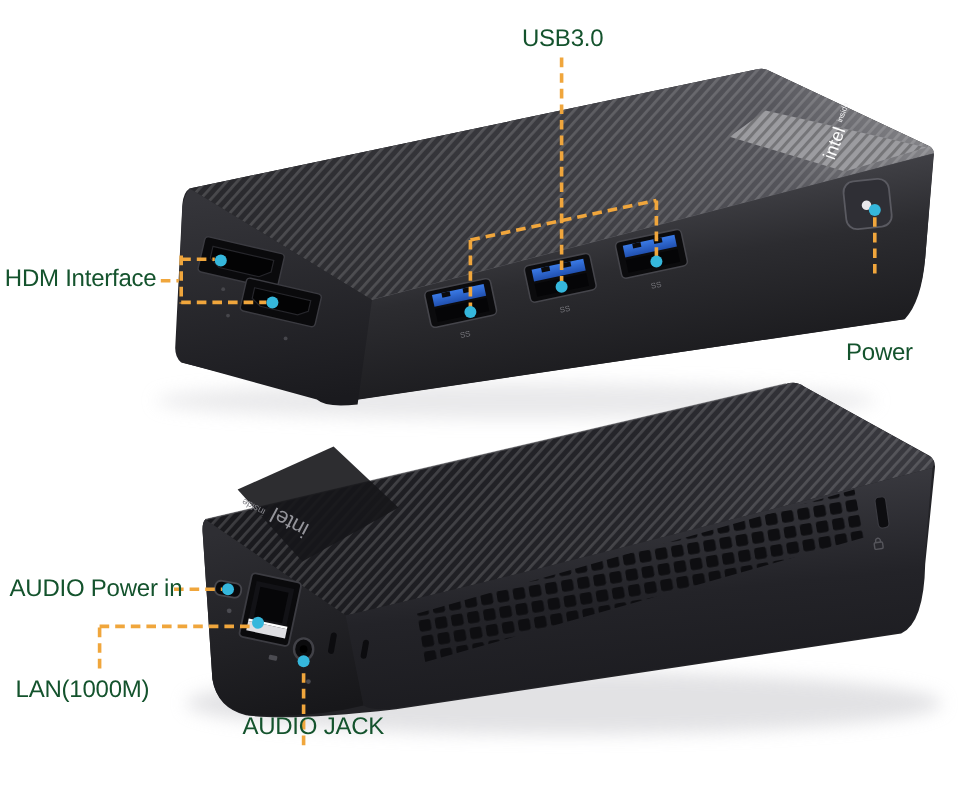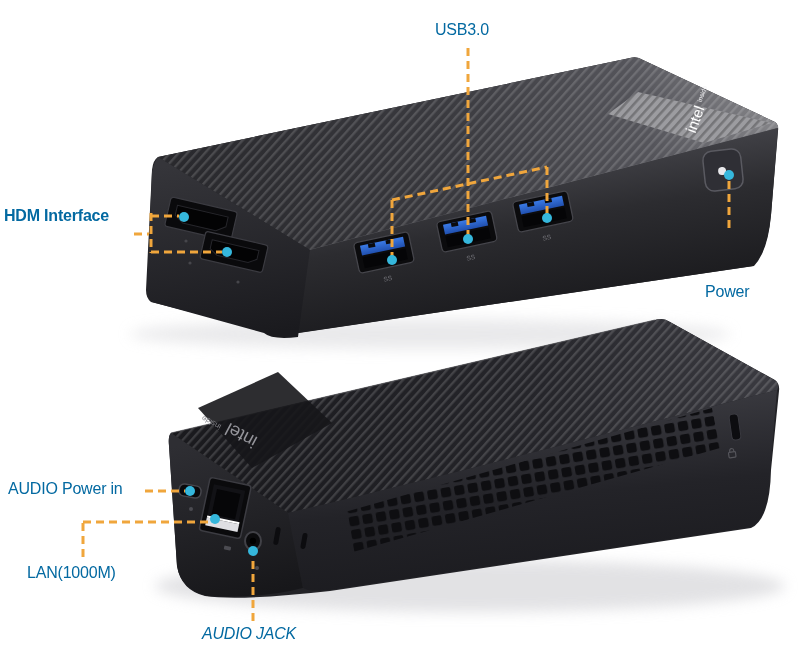--- a/index.html
+++ b/index.html
@@ -1,19 +1,19 @@
 <!DOCTYPE html>
 <html><head>
 <meta charset="utf-8">
 <style>
   html,body{margin:0;padding:0;background:#ffffff;}
   .stage{position:relative;width:800px;height:657px;background:#ffffff;overflow:hidden;
          font-family:"Liberation Sans", sans-serif;}
   .stage svg{position:absolute;left:0;top:0;}
-  .callout{position:absolute;color:#0369a1;font-size:16px;line-height:1.05;
+  .callout{position:absolute;color:#14532d;font-size:20px;line-height:1.05;
            letter-spacing:-0.2px;white-space:nowrap;}
   .svg-logo{font-family:"Liberation Sans", sans-serif;}
 </style>
 </head>
 <body>
 
 <div class="stage">
 
 <svg width="800" height="657" viewBox="0 0 800 657">
   <defs>
@@ -204,19 +204,19 @@
     <circle cx="184" cy="217" r="5"></circle>
     <circle cx="227" cy="252" r="5"></circle>
     <circle cx="729" cy="175" r="5"></circle>
     <circle cx="190" cy="491" r="5"></circle>
     <circle cx="215" cy="519" r="5"></circle>
     <circle cx="253" cy="551" r="5"></circle>
   </g>
 </svg>
 
 <div class="callout" style="left:435px;top:22px;">USB3.0</div>
-<div class="callout" style="left:4px;top:208px;font-weight:bold;">HDM Interface</div>
+<div class="callout" style="left:4px;top:222px;">HDM Interface</div>
 <div class="callout" style="left:705px;top:236px;margin-top:48px;">Power</div>
 <div class="callout" style="left:8px;top:481px;">AUDIO Power in</div>
-<div class="callout" style="left:27px;top:565px;">LAN(1000M)</div>
-<div class="callout" style="left:202px;top:626px;font-style:italic;">AUDIO JACK</div>
+<div class="callout" style="left:13px;top:565px;">LAN(1000M)</div>
+<div class="callout" style="left:202px;top:596px;">AUDIO JACK</div>
 
 </div>
 
 </body></html>

